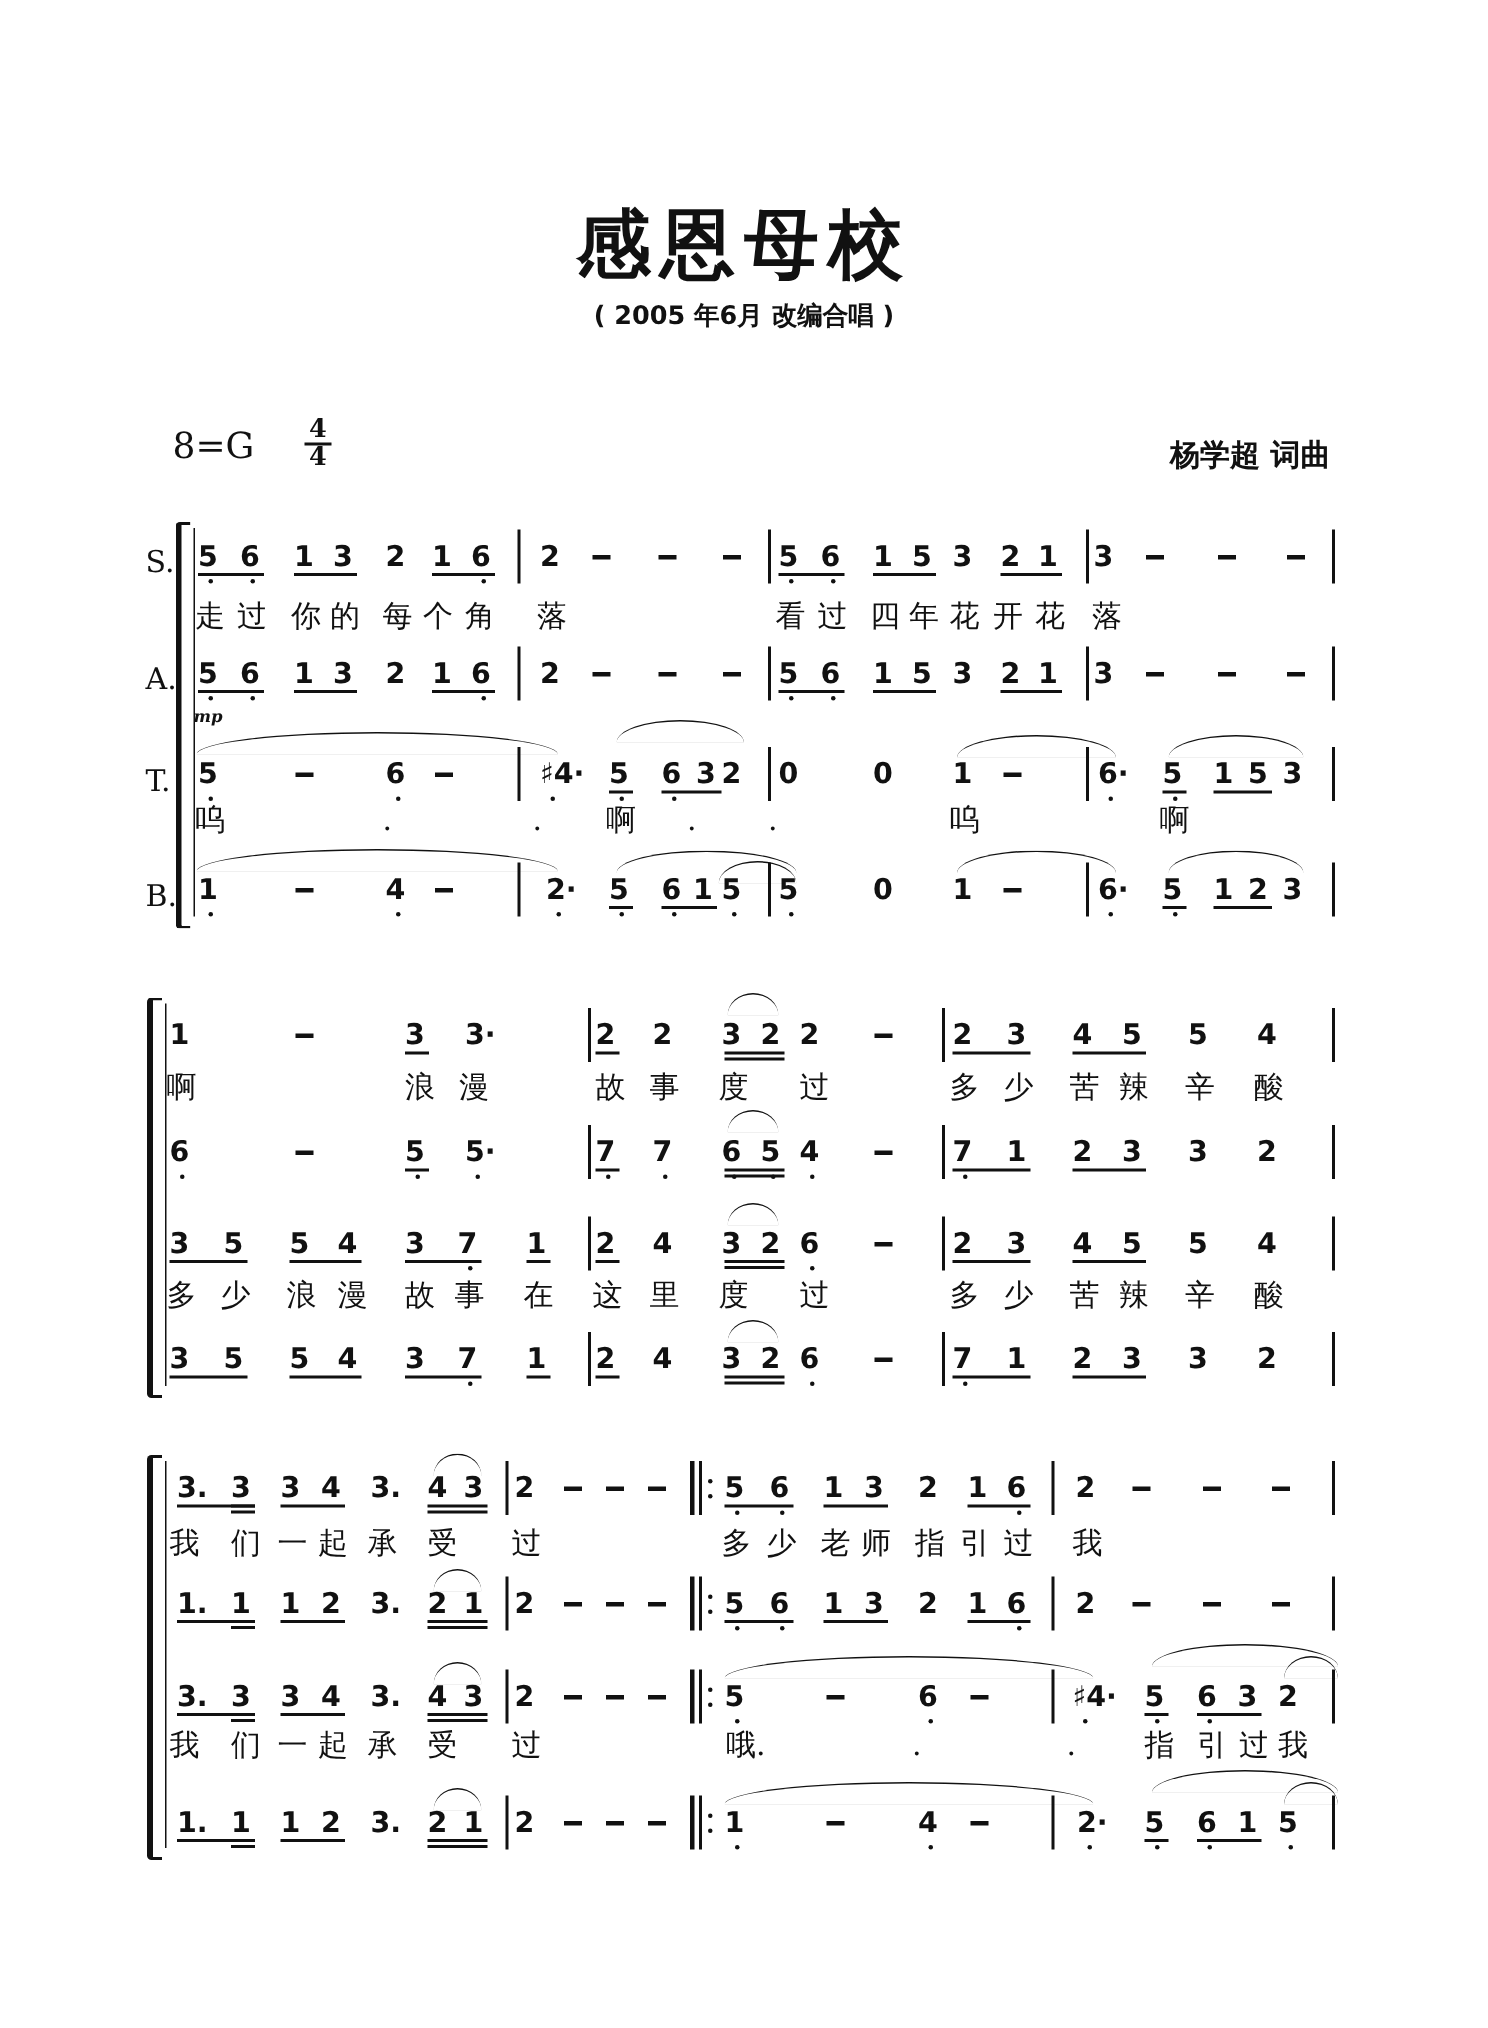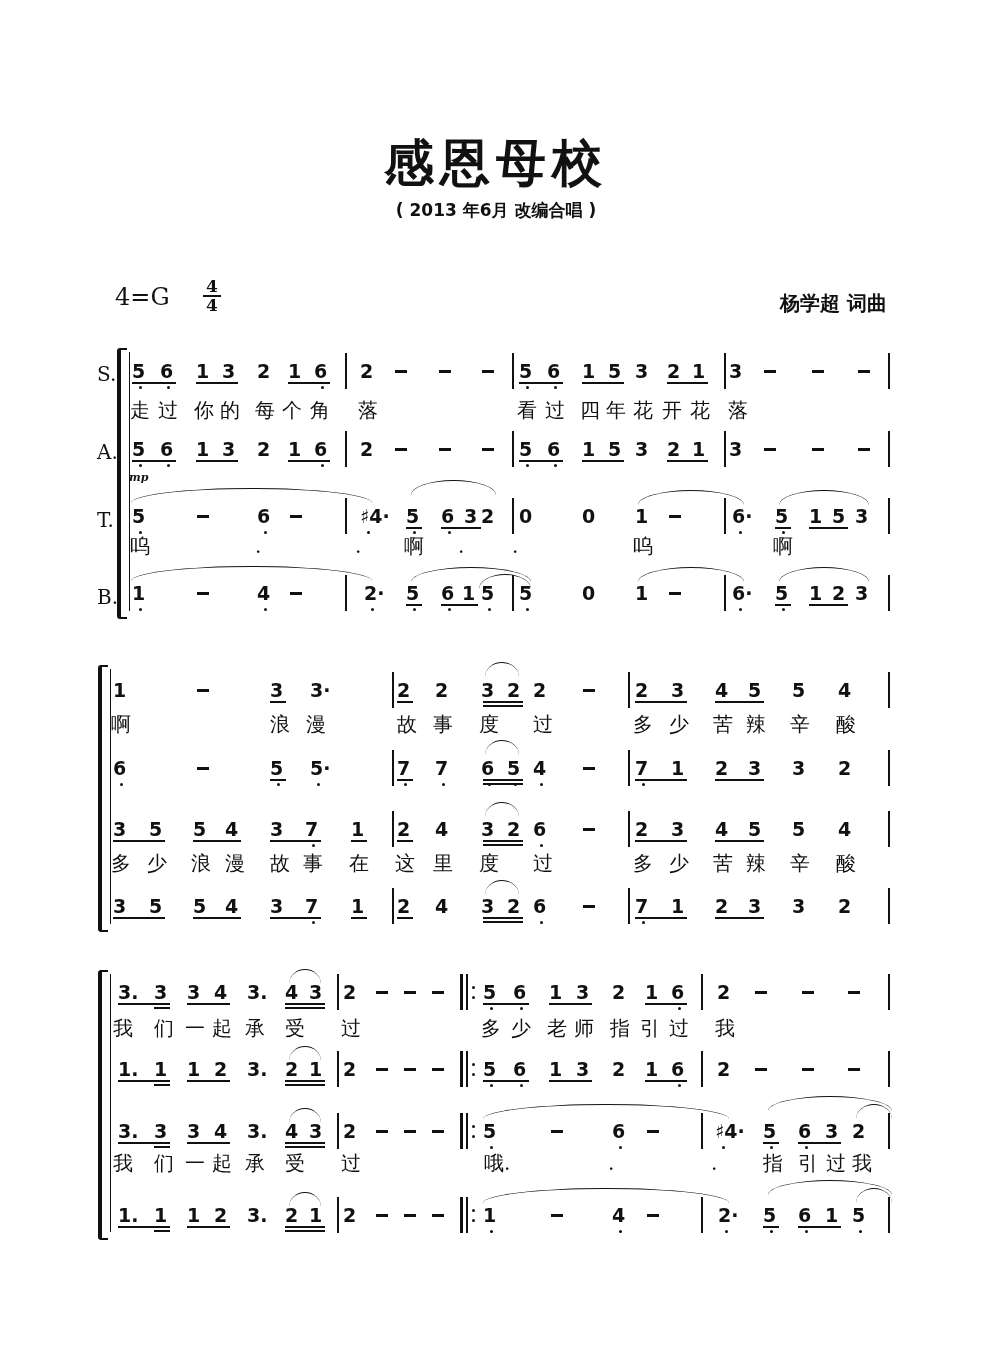--- a/index.html
+++ b/index.html
@@ -20,22 +20,22 @@
   .bar.thick { width:3px; }
   .ul { position:absolute; height:2px; background:#111; }
   .dot { position:absolute; width:3px; height:3px; border-radius:50%; background:#111; }
   .slur { position:absolute; border-top:1.5px solid #111; border-radius:50% 50% 0 0 / 100% 100% 0 0; }
   .mp { position:absolute; font-style:italic; font-weight:bold; font-size:11px; font-family:"DejaVu Serif", serif; }
 </style>
 </head>
 <body>
 
 <div class="title">感恩母校</div>
-<div class="subtitle">( 2013 年6月 改编合唱 )</div>
-<div class="key">4=G</div>
+<div class="subtitle">( 2005 年6月 改编合唱 )</div>
+<div class="key">8=G</div>
 <div class="time">
   <div class="top">4</div>
   <div>4</div>
 </div>
 <div class="composer">杨学超 词曲</div>
 
 <div id="score">
     <div class="brace" style="left: 117px; top: 348px; height: 267px;"></div>
     <div class="brace-inner" style="left: 129px; top: 352px; height: 259px;"></div>
     <div class="voice-label" style="left: 97px; top: 362px;">S.</div>

